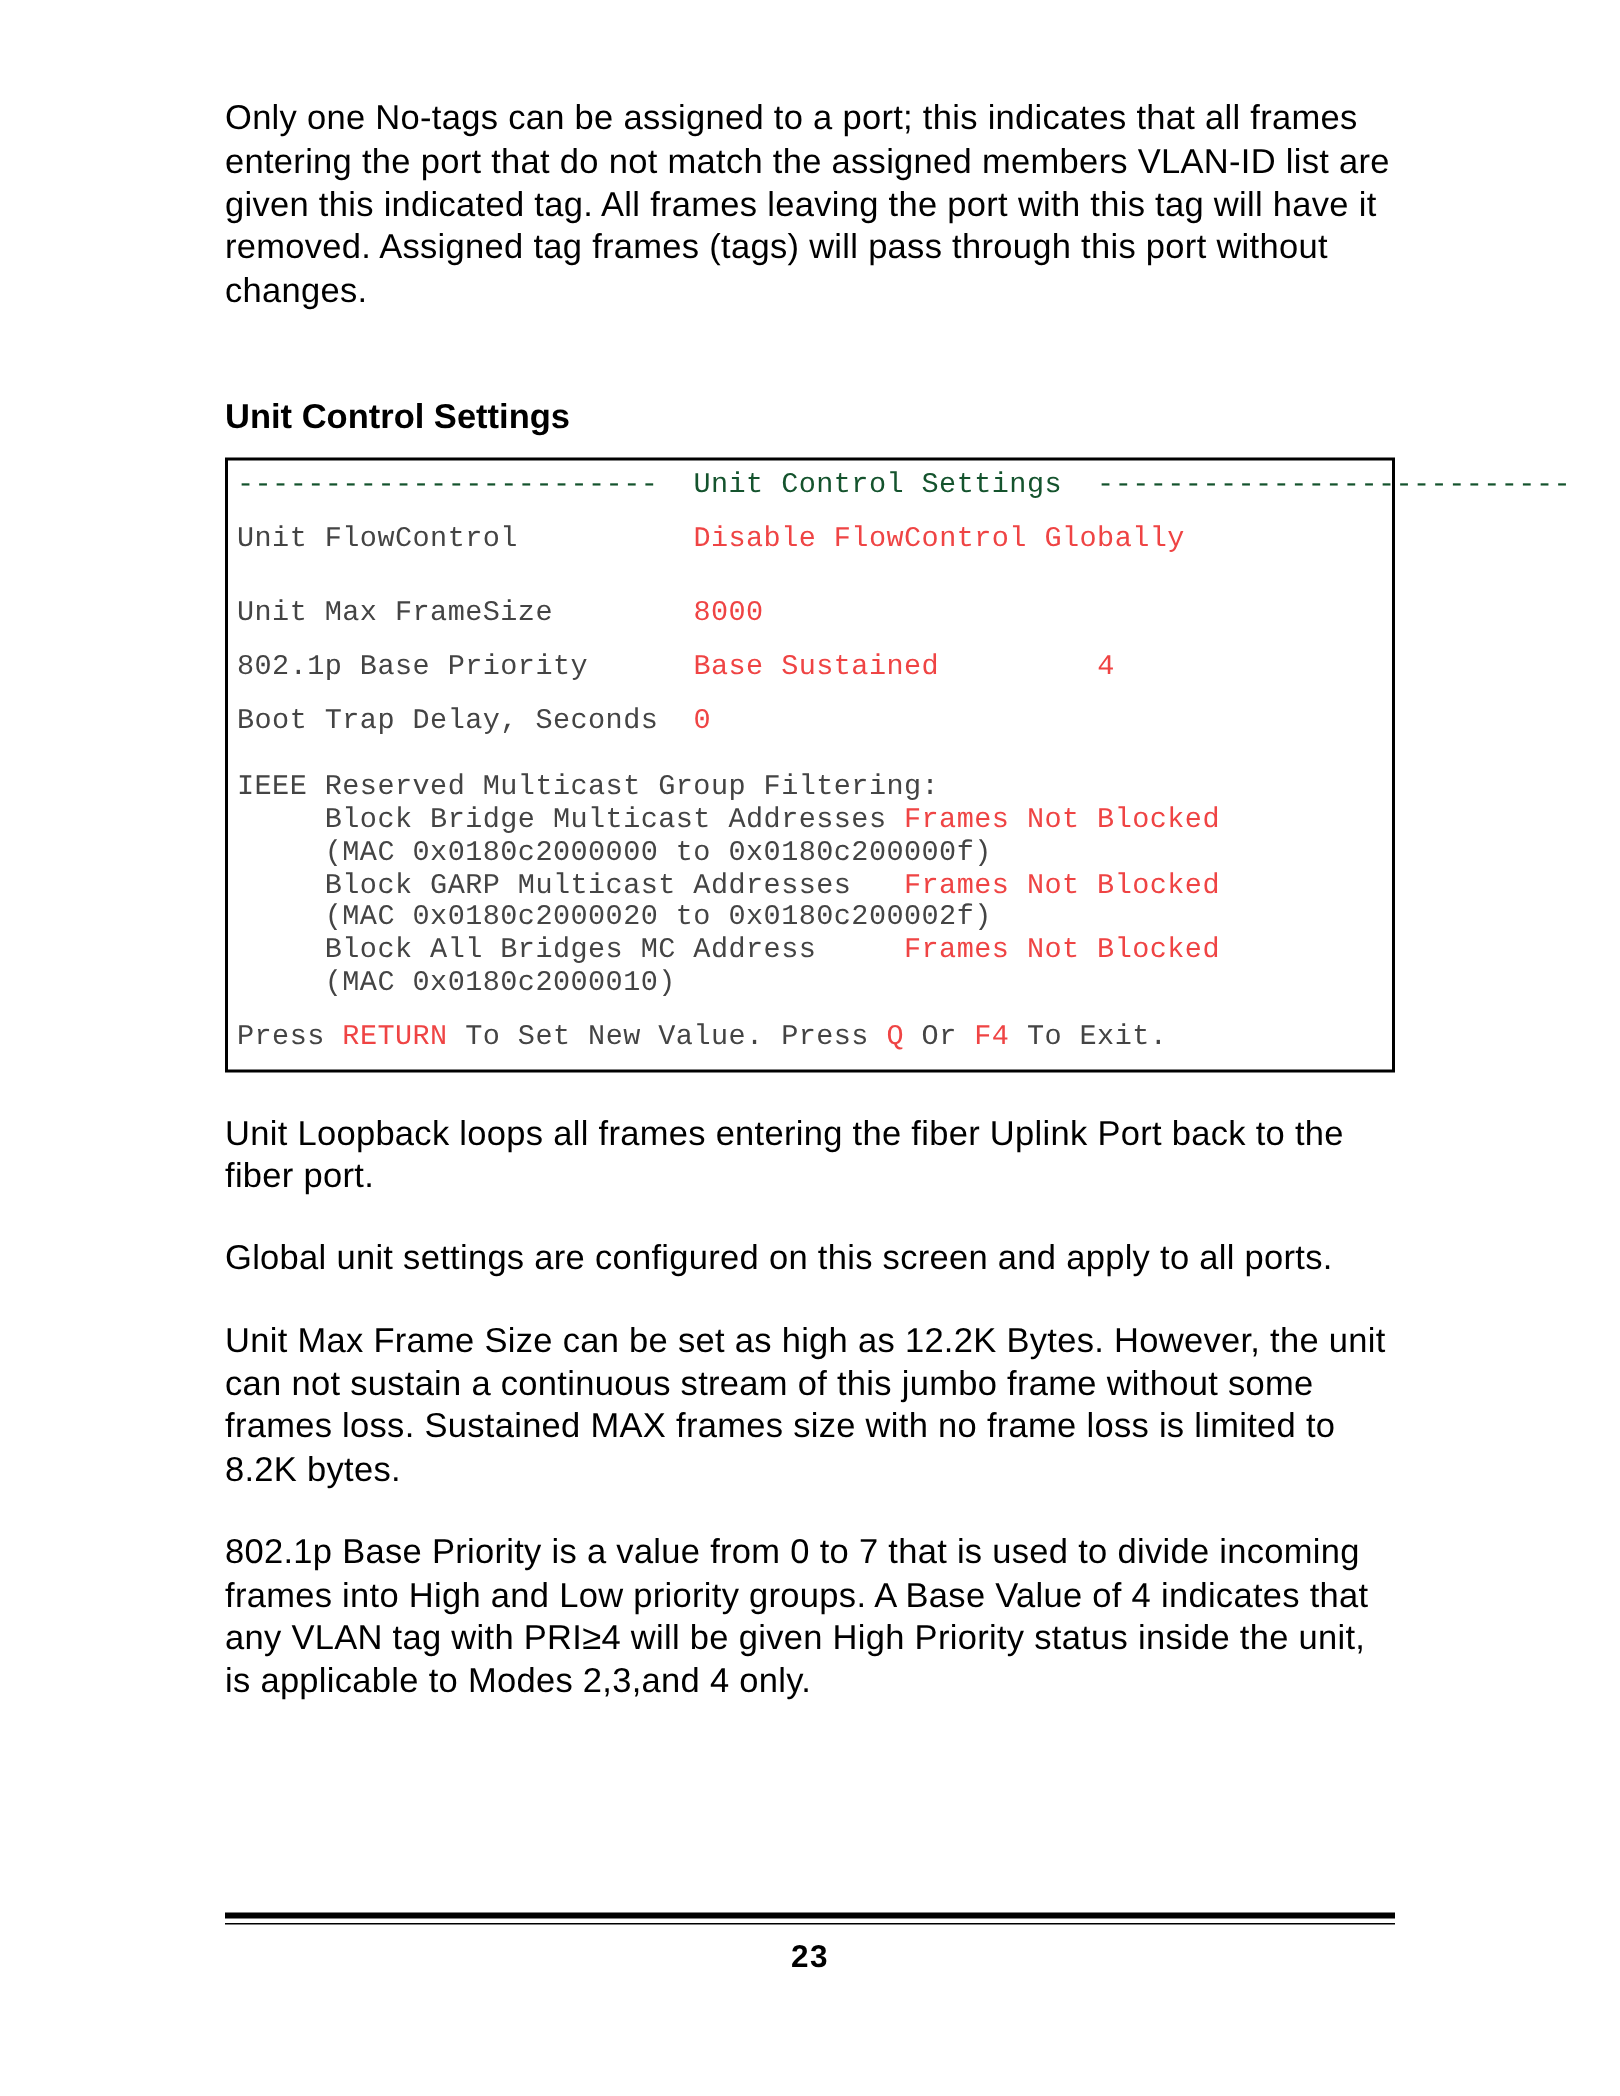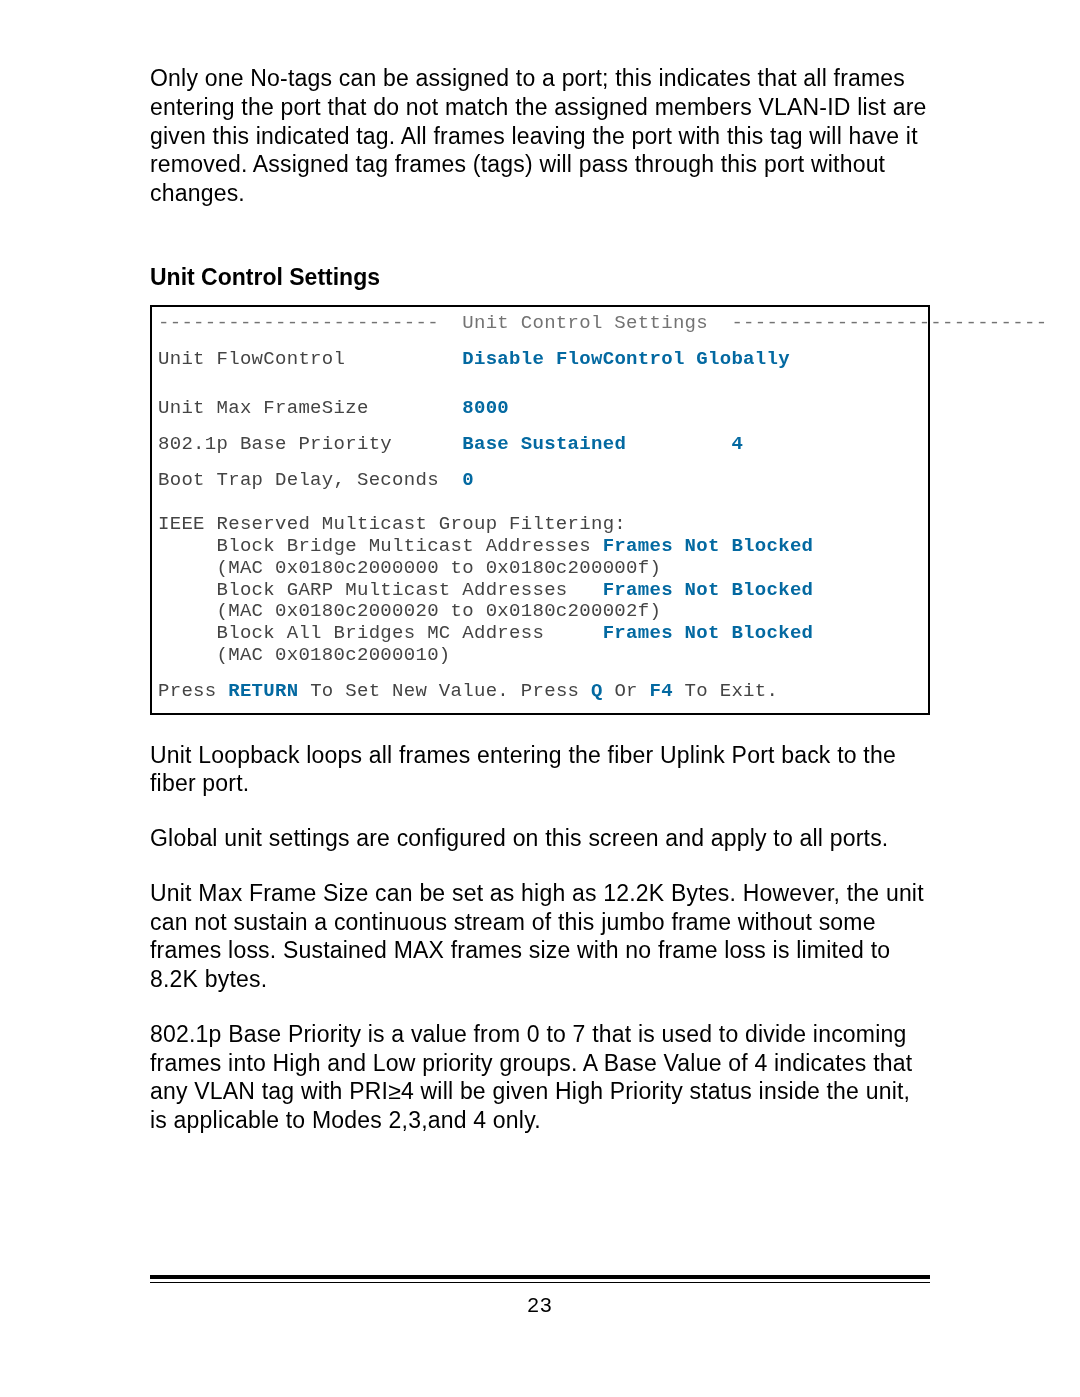--- a/index.html
+++ b/index.html
@@ -40,25 +40,25 @@
     font-size: 19px;
     line-height: 1.15;
     padding: 6px 8px 10px 6px;
     color: #444444;
     letter-spacing: 0.3px;
   }
   .terminal .row {
     white-space: pre;
   }
   .terminal .bold {
-    color: #0369a1;
-    font-weight: 700;
+    color: #ef4444;
+    font-weight: 400;
   }
   .terminal .header {
-    color: #737373;
+    color: #14532d;
   }
   .spacer-s { height: 14px; }
   .spacer-m { height: 22px; }
   .footer {
     position: absolute;
     left: 150px;
     right: 150px;
     bottom: 80px;
   }
   .footer-rule1 {
@@ -66,21 +66,21 @@
     height: 0;
   }
   .footer-rule2 {
     margin-top: 3px;
     border-top: 1.5px solid #000000;
     height: 0;
   }
   .page-num {
     text-align: center;
     font-size: 21px;
-    font-weight: 400;
+    font-weight: 700;
     margin-top: 10px;
     font-family: "Arial Narrow", Arial, Helvetica, sans-serif;
     font-stretch: condensed;
     letter-spacing: 1px;
   }
 </style>
 </head>
 <body>
 
 <div class="page">

